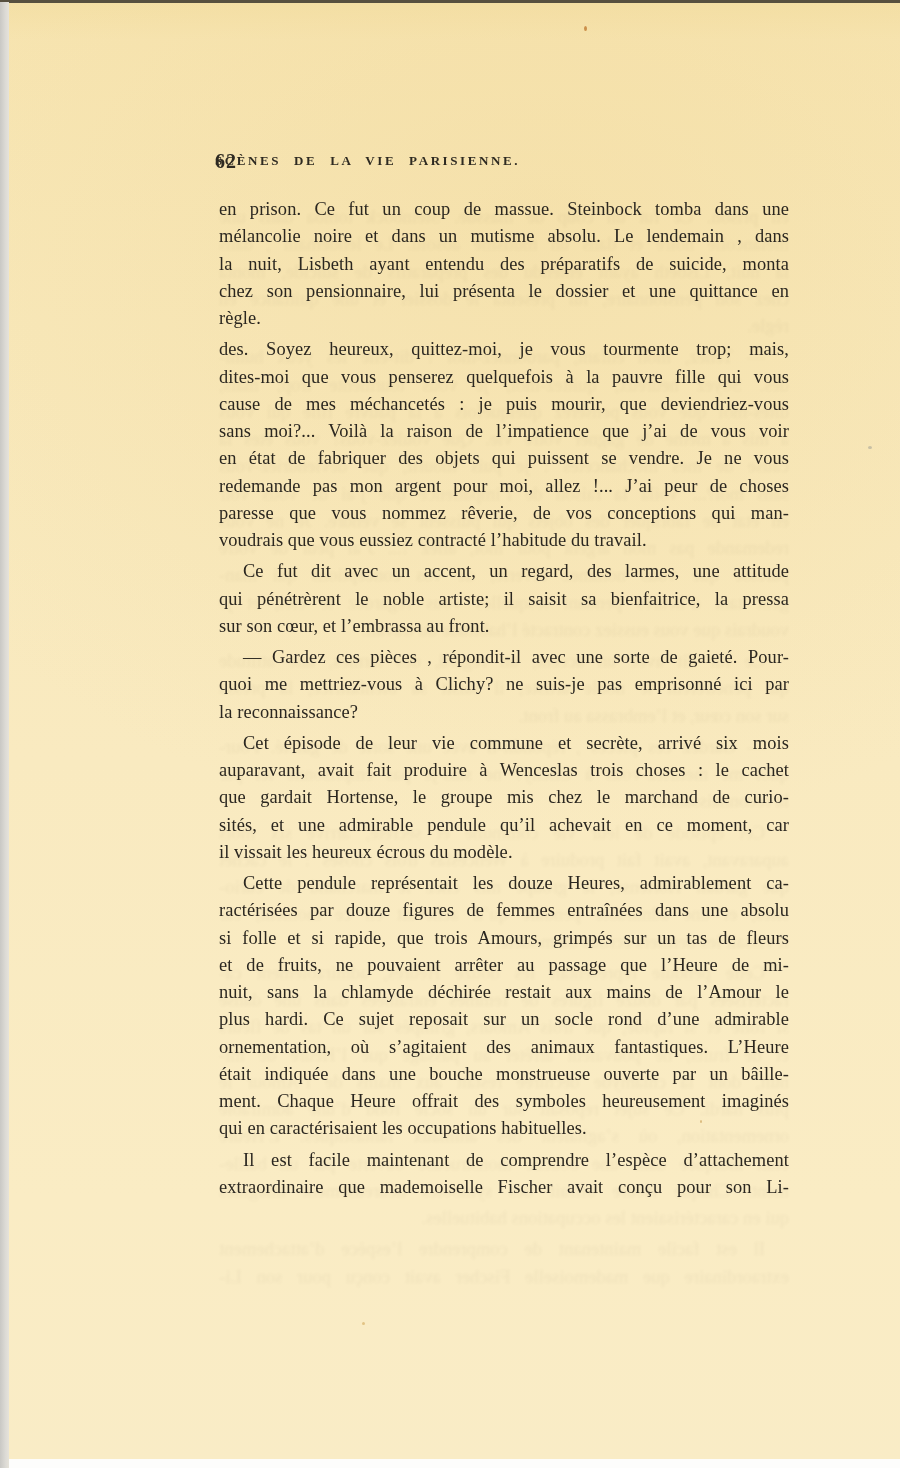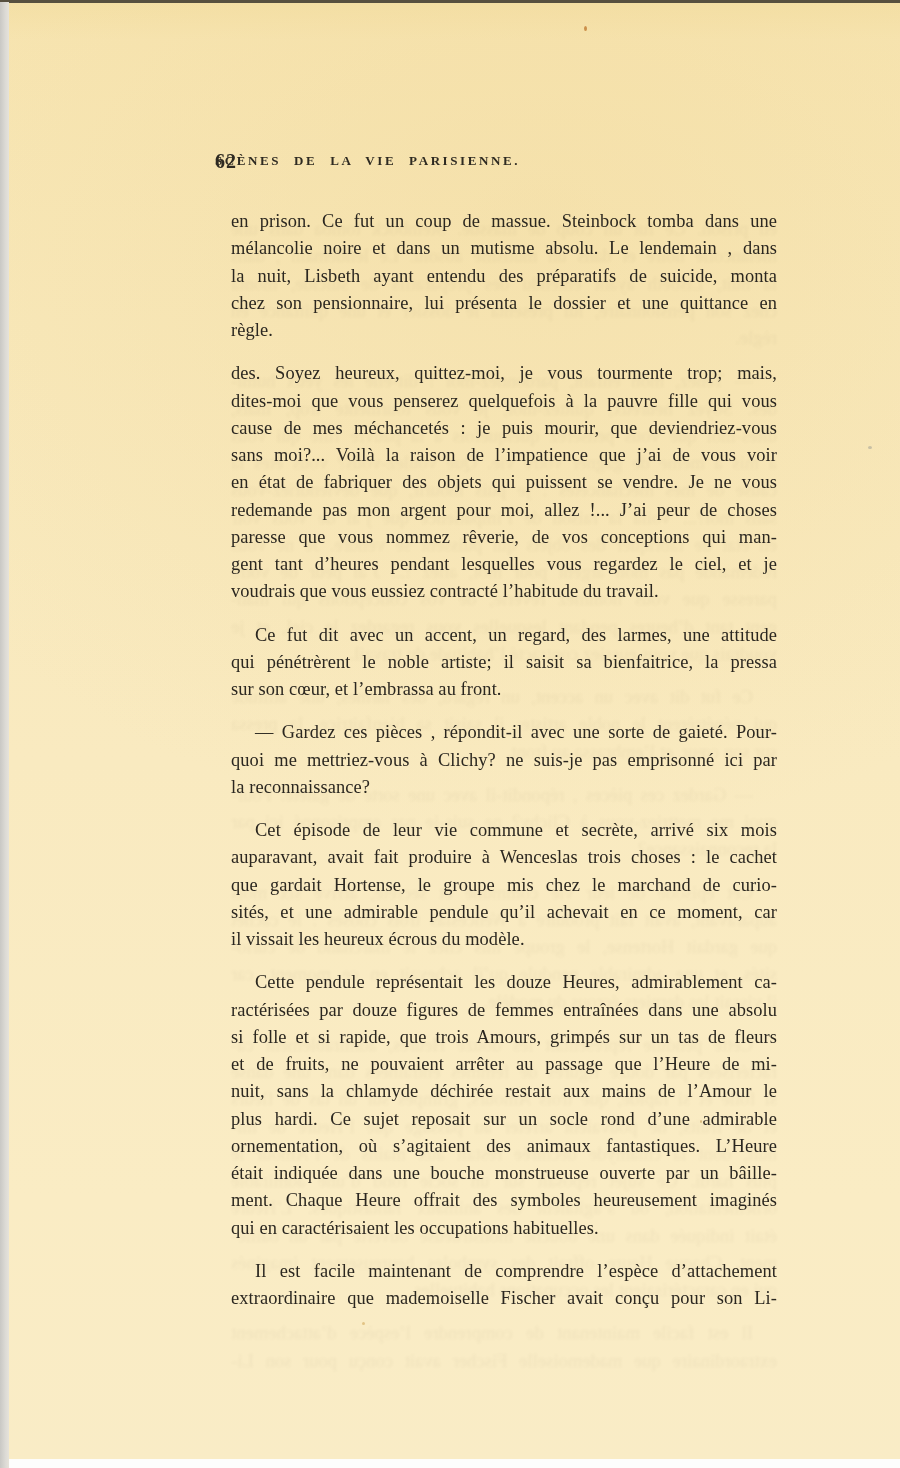--- a/index.html
+++ b/index.html
@@ -36,21 +36,21 @@
   .running-title{
     position:absolute;left:0;right:0;top:3px;text-align:left;
     font-size:13px;letter-spacing:2.6px;word-spacing:7px;font-weight:bold;
   }
 
   .text-block{
     position:absolute;left:215px;top:192px;width:578px;
     color:#2b2720;
     font-size:18.4px;line-height:27.25px;
   }
-  .paragraph{margin:16px;}
+  .paragraph{margin:4px;}
   .line{
     width:100%;height:27.25px;overflow:hidden;
     text-align:justify;text-align-last:justify;
     letter-spacing:0.1px;
   }
   .line.indent{text-indent:24px;}
   .line.last{text-align-last:left;}
 
   
   .bleedthrough{
@@ -137,21 +137,20 @@
         <div class="line last">règle.</div>
       </div>
       <div class="paragraph">
         <div class="line">des. Soyez heureux, quittez-moi, je vous tourmente trop; mais,</div>
         <div class="line">dites-moi que vous penserez quelquefois à la pauvre fille qui vous</div>
         <div class="line">cause de mes méchancetés : je puis mourir, que deviendriez-vous</div>
         <div class="line">sans moi?... Voilà la raison de l’impatience que j’ai de vous voir</div>
         <div class="line">en état de fabriquer des objets qui puissent se vendre. Je ne vous</div>
         <div class="line">redemande pas mon argent pour moi, allez !... J’ai peur de choses</div>
         <div class="line">paresse que vous nommez rêverie, de vos conceptions qui man-</div>
-        <div class="line">gent tant d’heures pendant lesquelles vous regardez le ciel, et je</div>
         <div class="line last">voudrais que vous eussiez contracté l’habitude du travail.</div>
       </div>
       <div class="paragraph">
         <div class="line indent">Ce fut dit avec un accent, un regard, des larmes, une attitude</div>
         <div class="line">qui pénétrèrent le noble artiste; il saisit sa bienfaitrice, la pressa</div>
         <div class="line last">sur son cœur, et l’embrassa au front.</div>
       </div>
       <div class="paragraph">
         <div class="line indent">— Gardez ces pièces , répondit-il avec une sorte de gaieté. Pour-</div>
         <div class="line">quoi me mettriez-vous à Clichy? ne suis-je pas emprisonné ici par</div>

